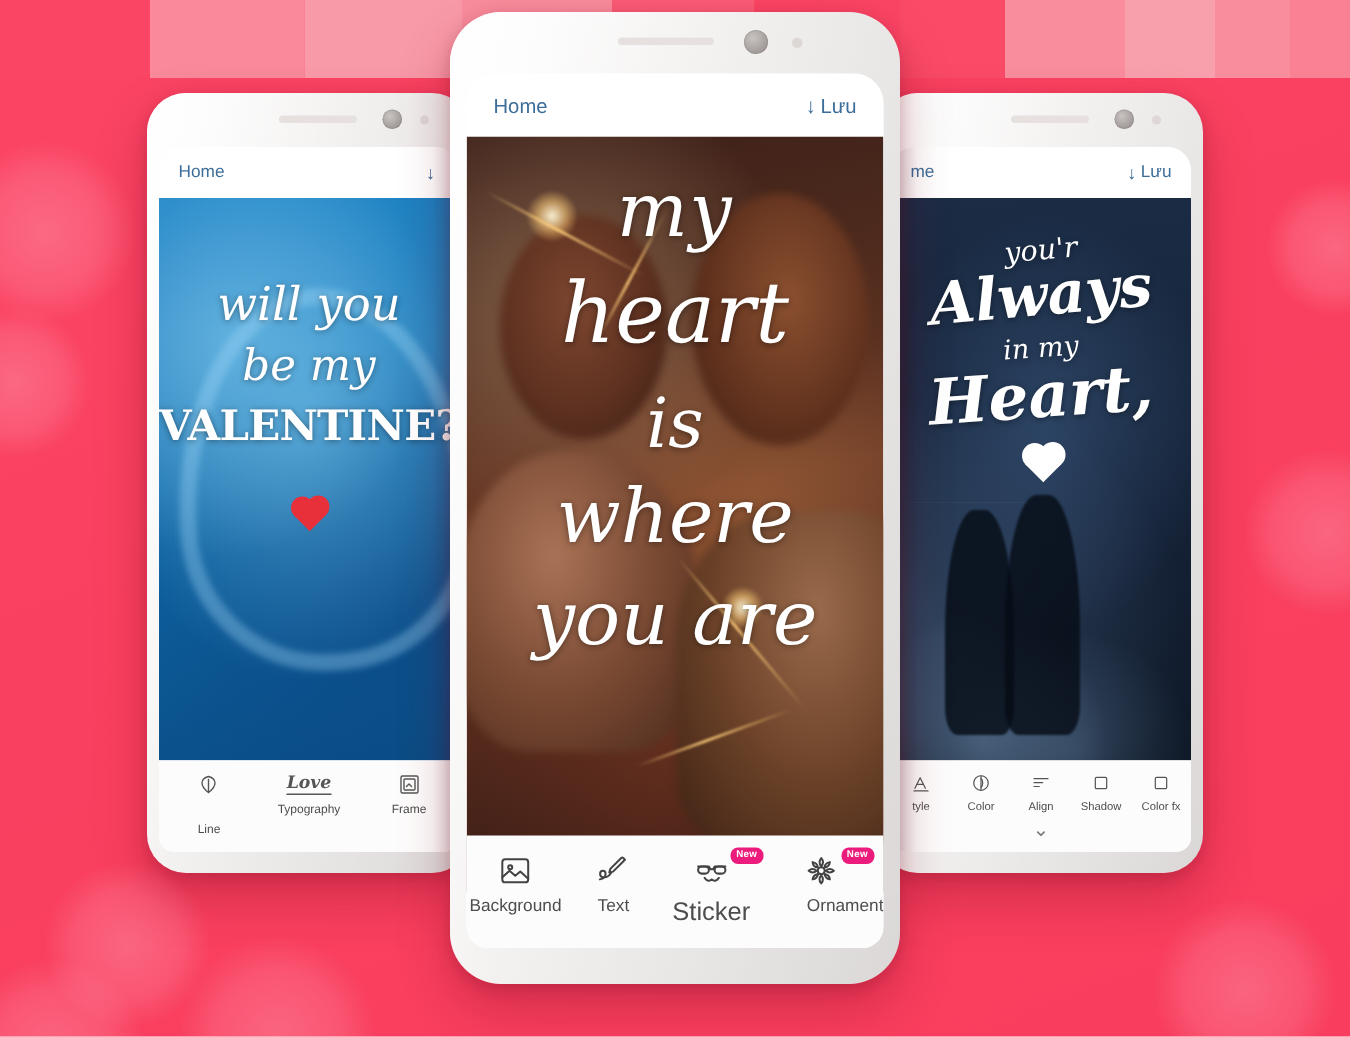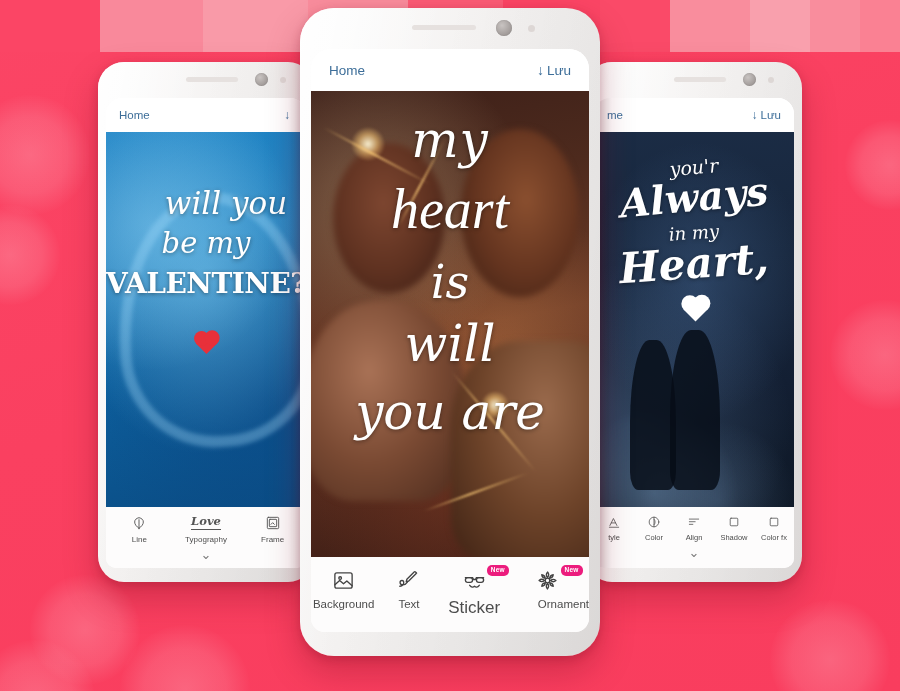--- a/index.html
+++ b/index.html
@@ -305,38 +305,38 @@
       <div class="appbar" style="height:34px; padding:0 13px; font-size:11.5px;">
         <span class="appbar-title">Home</span>
         <span class="appbar-save">
           <span style="font-size:12px;">↓</span>
           <span></span>
         </span>
       </div>
 
       <div class="canvas-area" style="top:34px; height:375px;">
         <div class="art-left"></div>
-        <div class="art-text" style="top:56px; font-size:31px; letter-spacing:0px;padding-left:20px;">will you</div>
+        <div class="art-text" style="top:56px; font-size:31px; letter-spacing:0px;">will you</div>
         <div class="art-text" style="top:97px; font-size:29px;">be my</div>
         <div class="art-text" style="top:138px; font-size:28px; letter-spacing:-0.5px; font-style:normal; font-weight:bold;">VALENTINE?</div>
         <div class="heart-box" style="left:89px; top:196px; width:22px; height:22px;">
           <div class="heart" style="width:15px; height:15px; background:#e8303a; left:4px; top:8px;"></div>
         </div>
       </div>
 
       <div class="toolbar" style="height:61px; padding-top:8px;">
         <div class="tool-row" id="left-tools">
             <div class="tool">
               <div class="tool-ico" style="height: 16px; margin-bottom: 4px;">
                 <svg width="16" height="16" viewBox="0 0 24 24" fill="none" stroke="#555" stroke-width="1.4" stroke-linecap="round" stroke-linejoin="round">
                   <path d="M12 20c-4-3-6.5-6-6.5-9.5C5.5 7 8 5 12 4c4 1 6.5 3 6.5 6.5C18.5 14 16 17 12 20z"></path>
                   <path d="M12 20V7"></path>
                 </svg>
               </div>
-              <div class="tool-label" style="font-size: 8px;">Line</div>
+              <div class="tool-label" style="font-size: 8px; margin-top: 13px;">Line</div>
             </div>
             <div class="tool">
               <div class="tool-ico" style="height: 16px; margin-bottom: 4px;">
                 <span style="font-family:'DejaVu Serif',serif;font-style:italic;font-weight:bold;font-size:11.52px;color:#555;border-bottom:1.2px solid #555;line-height:1;padding-bottom:1px;">Love</span>
               </div>
               <div class="tool-label" style="font-size: 8px;">Typography</div>
             </div>
             <div class="tool">
               <div class="tool-ico" style="height: 16px; margin-bottom: 4px;">
                 <svg width="16" height="16" viewBox="0 0 24 24" fill="none" stroke="#555" stroke-width="1.4" stroke-linecap="round" stroke-linejoin="round">
@@ -470,23 +470,23 @@
                     background: radial-gradient(ellipse at 55% 30%, #9a6a4c 0%, #6d4329 50%, #3e2214 100%);"></div>
 
         <div class="sparkler" style="left:40px; top:36px; width:34px; height:34px;"></div>
         <div class="sparkler" style="left:170px; top:300px; width:28px; height:28px;"></div>
         <div class="spark-line" style="left:6px; top:64px; width:120px; transform:rotate(28deg);"></div>
         <div class="spark-line" style="left:60px; top:92px; width:100px; transform:rotate(-62deg);"></div>
         <div class="spark-line" style="left:118px; top:330px; width:130px; transform:rotate(50deg);"></div>
         <div class="spark-line" style="left:110px; top:400px; width:110px; transform:rotate(-20deg);"></div>
 
         <div class="art-text" style="top:24px; font-size:50px; letter-spacing:1px;">my</div>
-        <div class="art-text" style="top:90px; font-size:56px;font-family:Liberation Serif, serif;">heart</div>
+        <div class="art-text" style="top:90px; font-size:56px;">heart</div>
         <div class="art-text" style="top:168px; font-size:46px;">is</div>
-        <div class="art-text" style="top:228px; font-size:50px;">will</div>
+        <div class="art-text" style="top:228px; font-size:50px;">where</div>
         <div class="art-text" style="top:296px; font-size:50px;">you are</div>
       </div>
 
       <div class="toolbar" style="height:75px; padding-top:12px;">
         <div class="tool-row" id="center-tools">
             <div class="tool">
               <div class="tool-ico" style="height: 23px; margin-bottom: 6px;">
                 <svg width="23" height="23" viewBox="0 0 24 24" fill="none" stroke="#434343" stroke-width="1.4" stroke-linecap="round" stroke-linejoin="round">
                   <rect x="3" y="4" width="18" height="16" rx="2"></rect>
                   <circle cx="8.5" cy="9.5" r="1.4"></circle>

